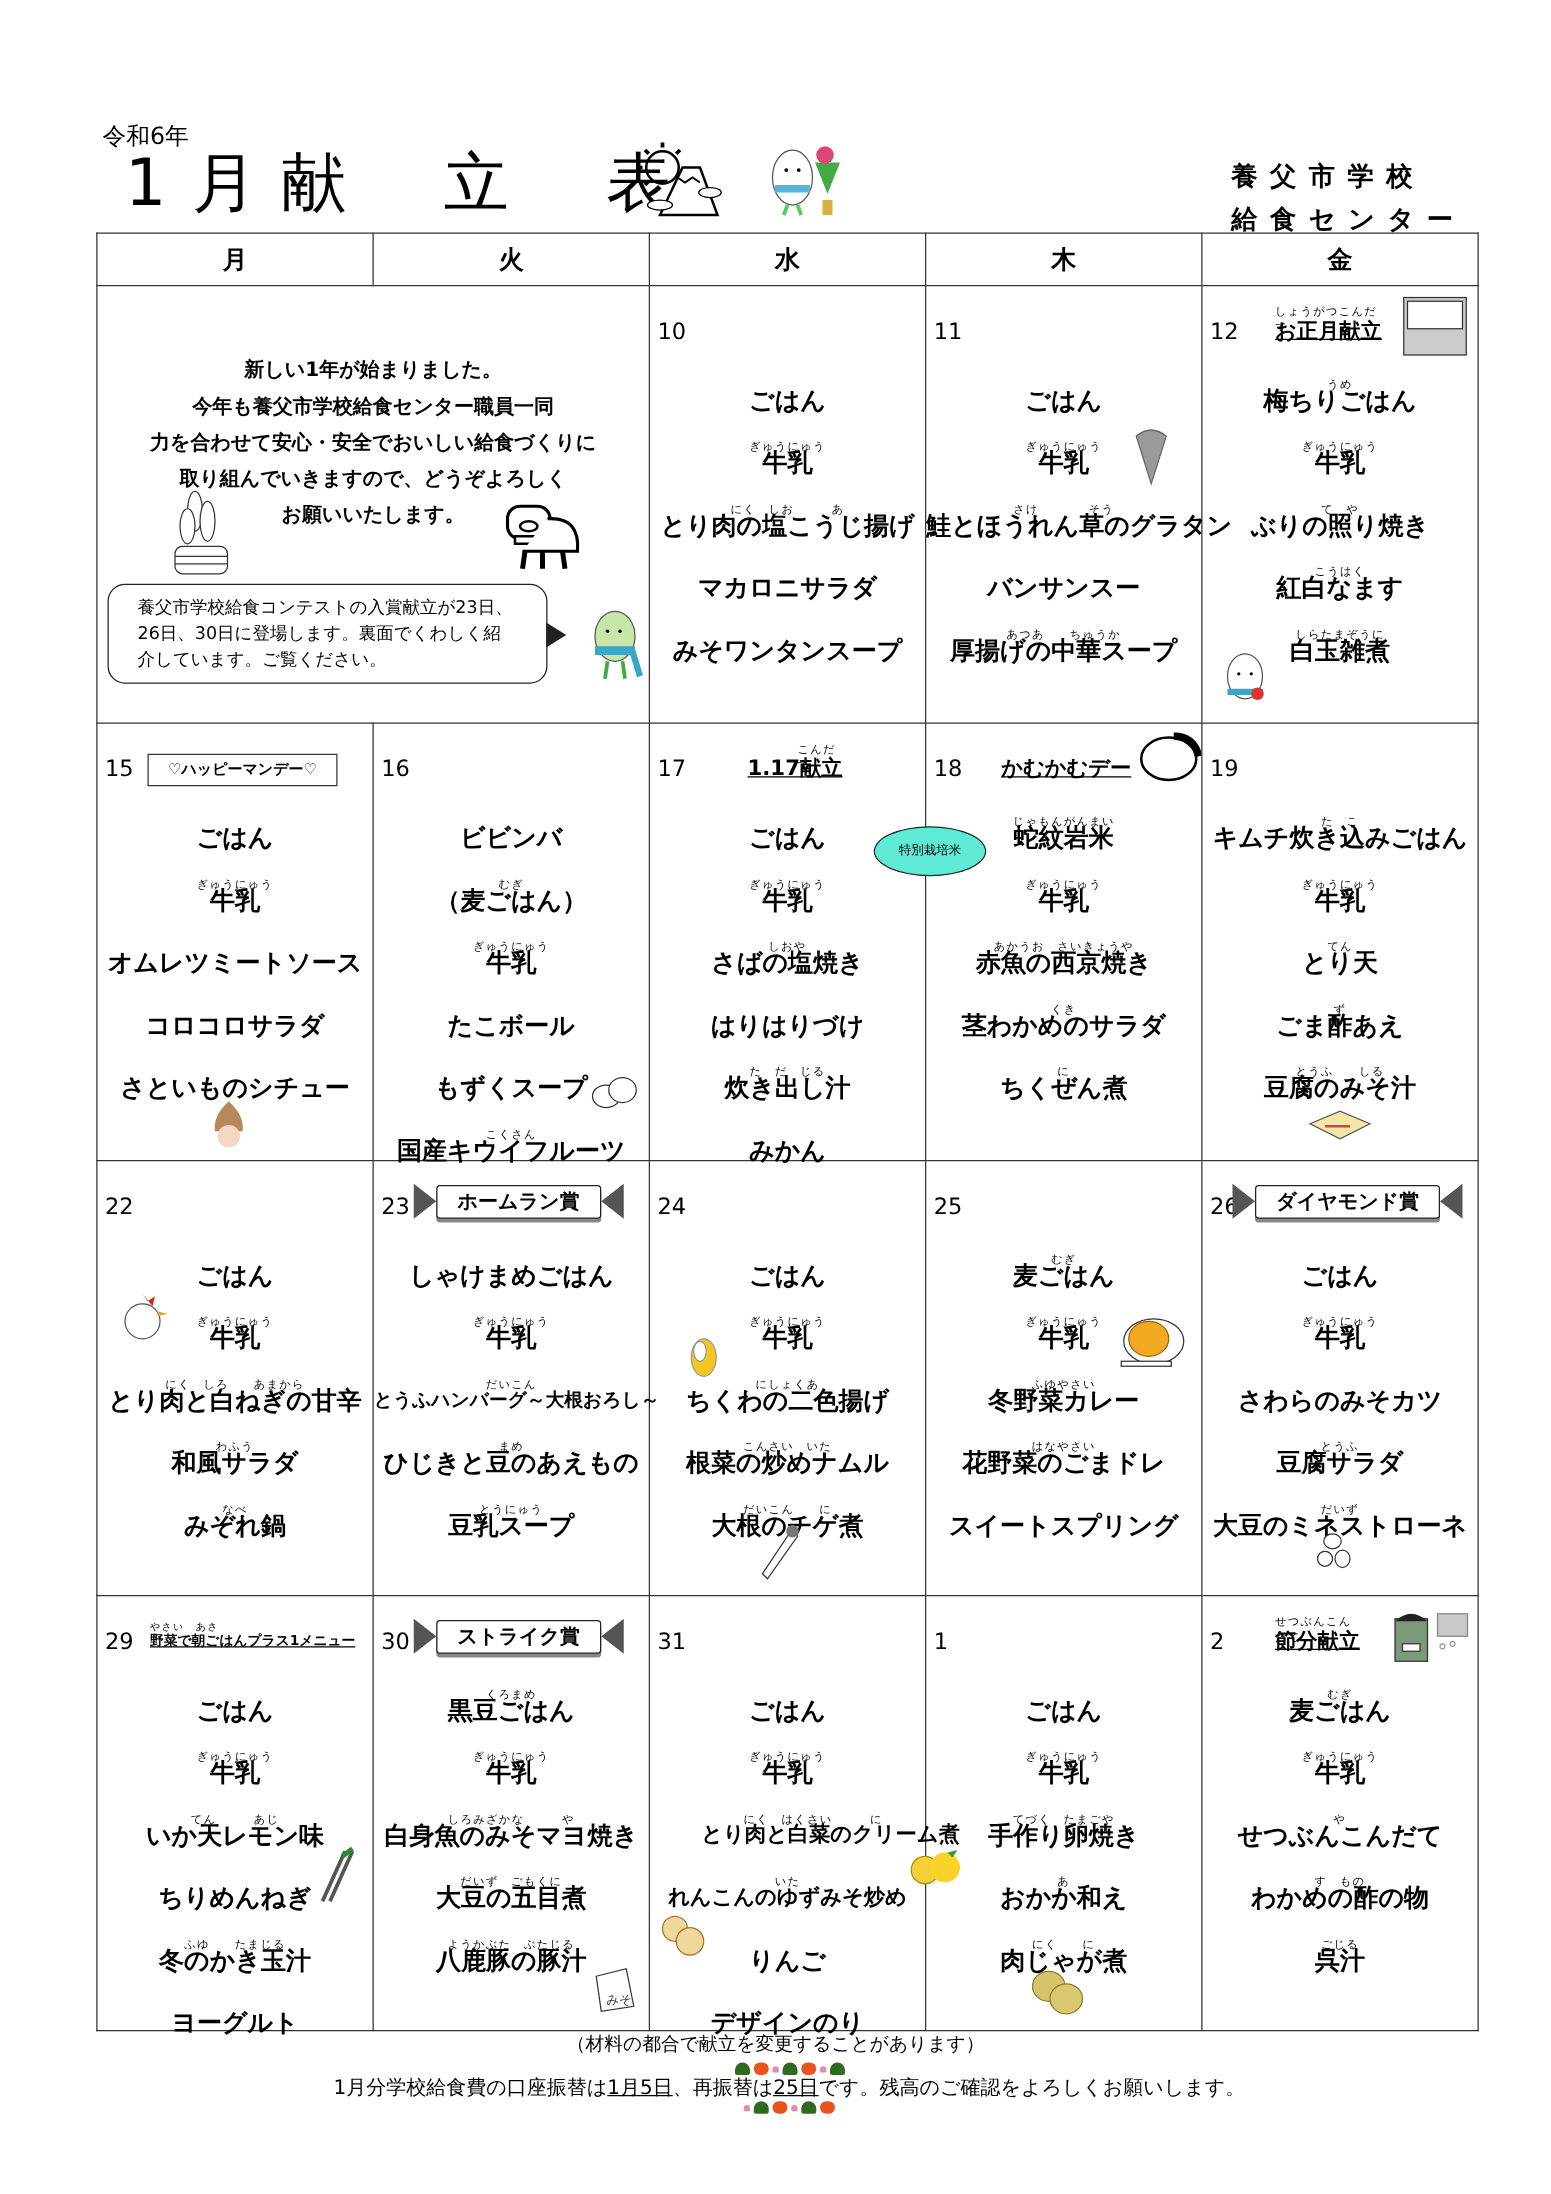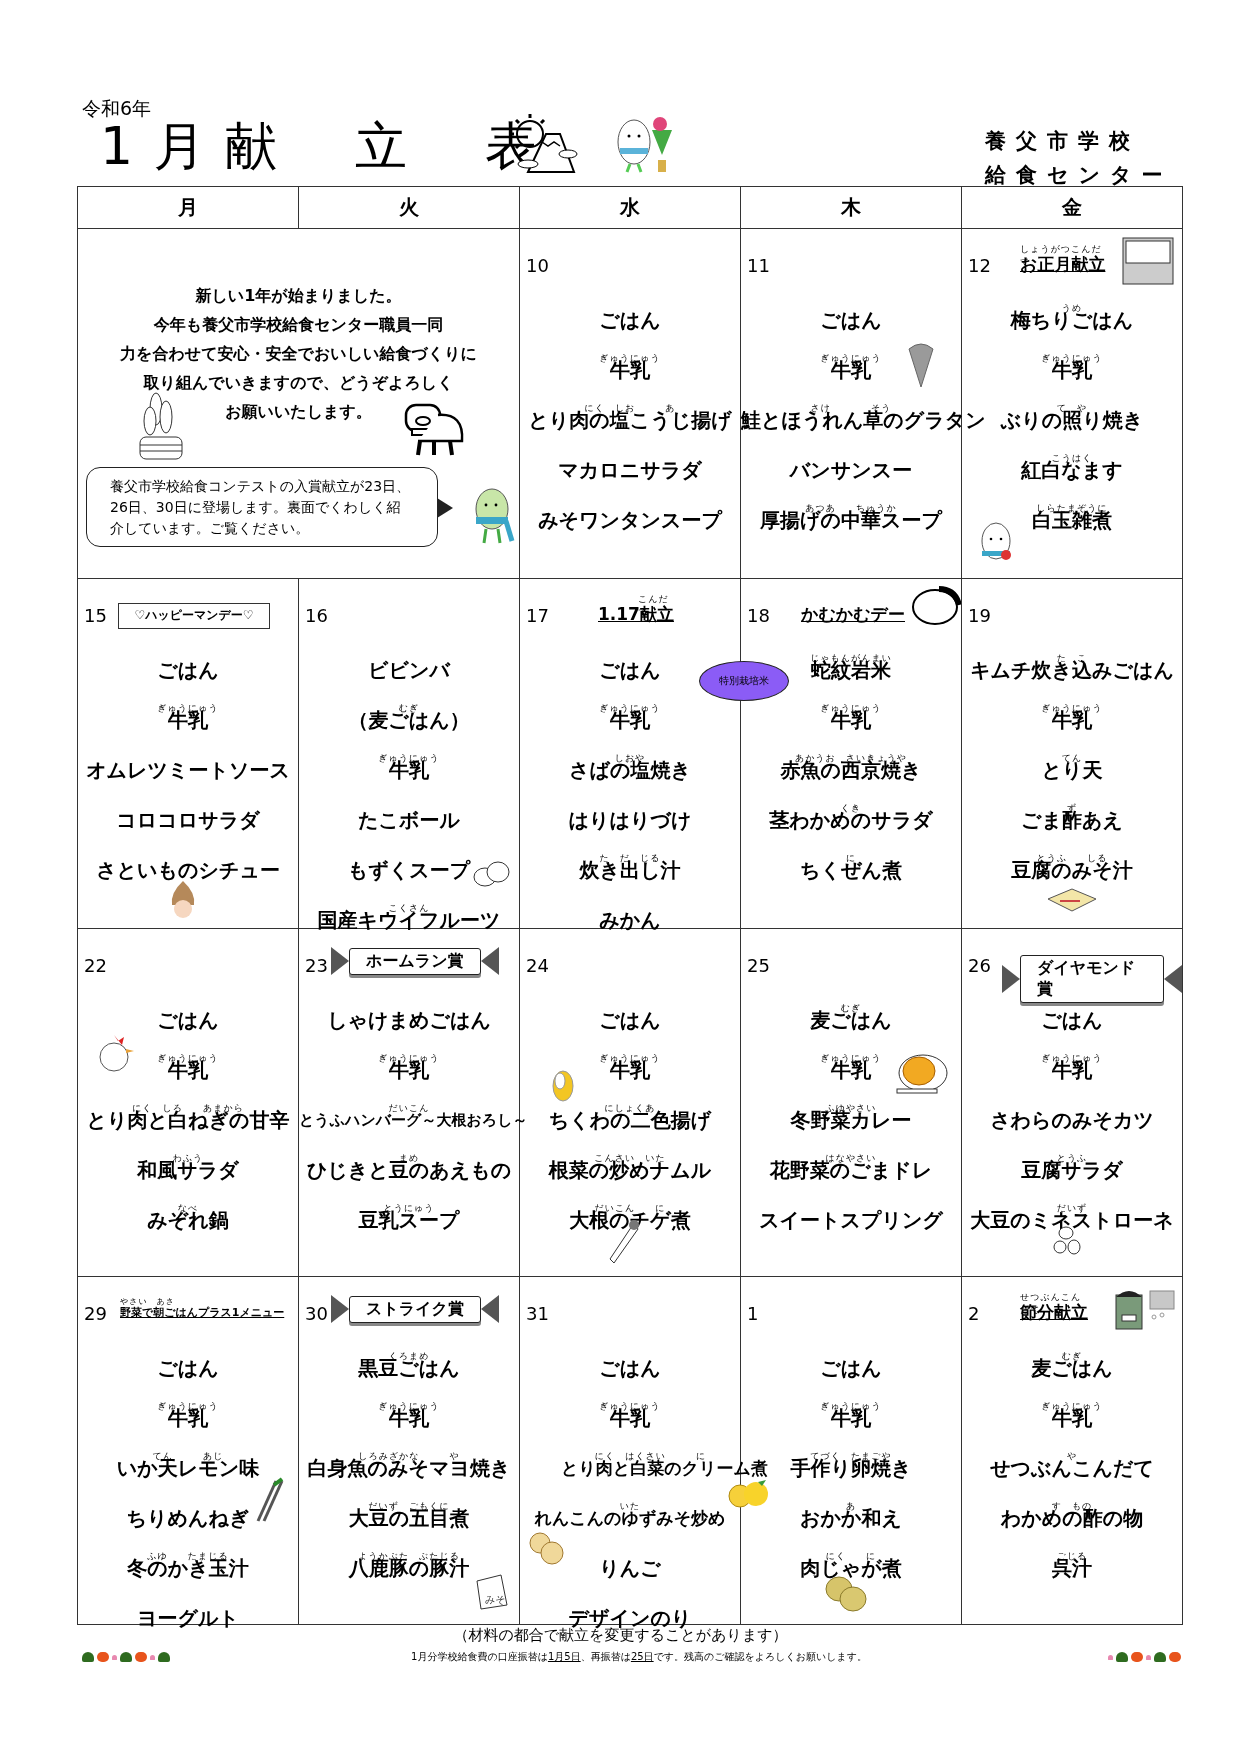--- a/index.html
+++ b/index.html
@@ -48,25 +48,25 @@
   .bubble:after {
     content: ""; position: absolute; right: -16px; top: 30px; width: 0; height: 0;
     border-top: 10px solid transparent; border-bottom: 10px solid transparent; border-left: 16px solid #222;
   }
   .happy-box { position: absolute; left: 40px; top: 24px; width: 152px; height: 26px; border: 1.5px solid #333; font-size: 12px; font-weight: bold; text-align: center; line-height: 23px; }
   .award { position: absolute; top: 14px; height: 36px; display: flex; align-items: center; }
   .award .ribbon-l, .award .ribbon-r { width: 0; height: 0; border-top: 14px solid transparent; border-bottom: 14px solid transparent; }
   .award .ribbon-l { border-left: 18px solid #555; }
   .award .ribbon-r { border-right: 18px solid #555; }
   .award .plate { border: 1.5px solid #222; border-radius: 3px; background: #fff; padding: 2px 16px; font-size: 16px; font-weight: bold; box-shadow: 0 3px 0 #888; }
-  .speech-small { position: absolute; left: -42px; top: 82px; width: 90px; height: 40px; border: 1px solid #222; border-radius: 50%; font-size: 10px; text-align: center; line-height: 38px; background: #8b5cf6; z-index: 2; }
+  .speech-small { position: absolute; left: -42px; top: 82px; width: 90px; height: 40px; border: 1px solid #222; border-radius: 50%; font-size: 10px; text-align: center; line-height: 38px; background: #5eead4; z-index: 2; }
 
   .pic { position: absolute; }
   .notice { position: absolute; left: 0; right: 0; top: 1626px; text-align: center; font-size: 15px; }
-  .payment { position: absolute; left: 82px; right: 60px; top: 1650px; font-size: 10px; display: flex; align-items: center; justify-content: space-between; }
+  .payment { position: absolute; left: 82px; right: 60px; top: 1650px; font-size: 16px; display: flex; align-items: center; justify-content: space-between; flex-direction: column; }
   .payment .u { text-decoration: underline; }
   .pine { display: inline-flex; gap: 3px; align-items: center; }
   .pine i { display: inline-block; width: 12px; height: 10px; border-radius: 6px 6px 2px 2px; }
 </style>
 </head>
 <body>
 
 <div class="era">令和6年</div>
 <div class="title">
   <span class="t1">1 月</span>
@@ -331,21 +331,21 @@
         <div class="items">
           <div class="item"><span class="ruby">むぎ</span><span>麦ごはん</span></div>
           <div class="item"><span class="ruby">ぎゅうにゅう</span><span>牛乳</span></div>
           <div class="item"><span class="ruby">ふゆやさい</span><span>冬野菜カレー</span></div>
           <div class="item"><span class="ruby">はなやさい</span><span>花野菜のごまドレ</span></div>
           <div class="item"><span class="ruby"></span><span>スイートスプリング</span></div>
         </div>
       </td>
       <td>
         <div class="daynum">26</div>
-        <div class="award" style="left:40px;margin-top:18px;">
+        <div class="award" style="left:24px;">
           <span class="ribbon-l"></span>
           <span class="plate">ダイヤモンド賞</span>
           <span class="ribbon-r"></span>
         </div>
         <div class="items">
           <div class="item"><span class="ruby"></span><span>ごはん</span></div>
           <div class="item"><span class="ruby">ぎゅうにゅう</span><span>牛乳</span></div>
           <div class="item"><span class="ruby"></span><span>さわらのみそカツ</span></div>
           <div class="item"><span class="ruby">とうふ</span><span>豆腐サラダ</span></div>
           <div class="item"><span class="ruby">だいず</span><span>大豆のミネストローネ</span></div>

